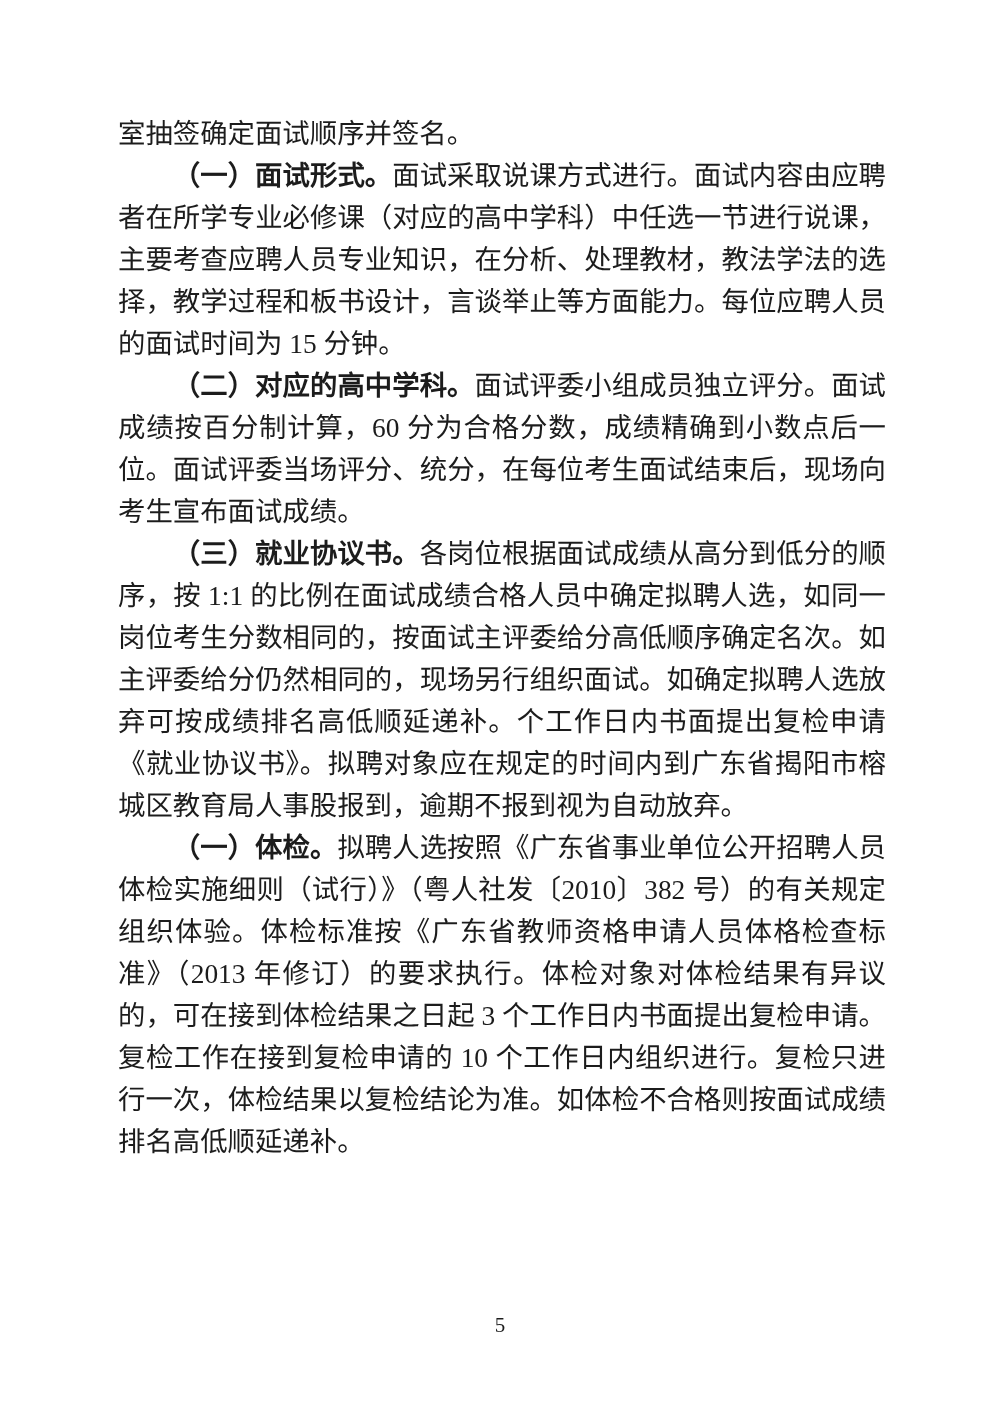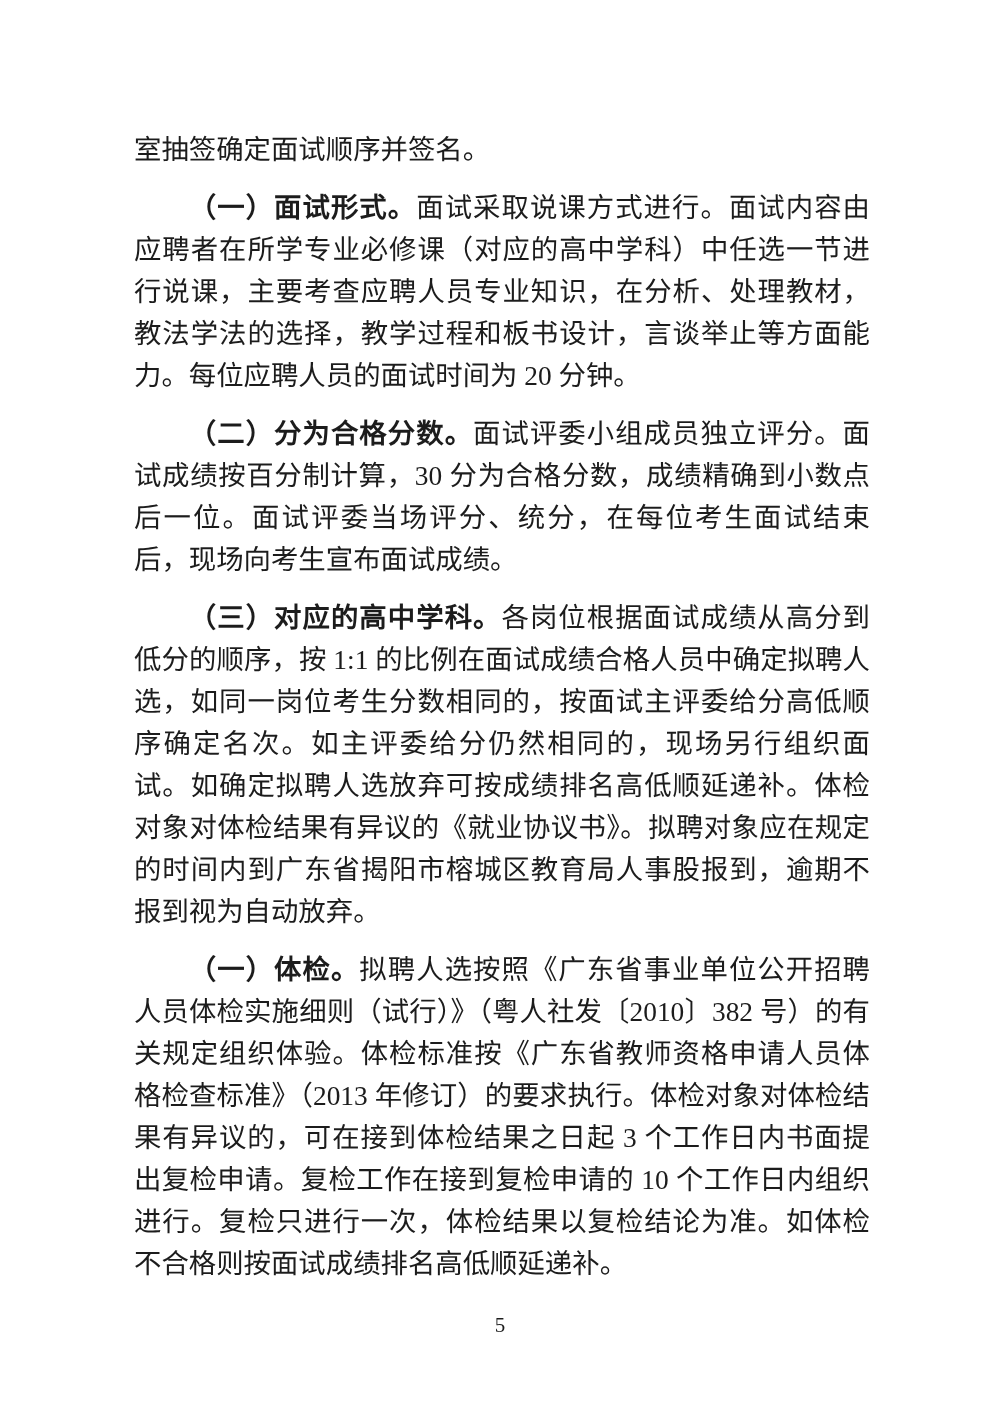--- a/index.html
+++ b/index.html
@@ -20,21 +20,21 @@
     overflow: hidden;
     color: #1c1c1c;
   }
   .text-block {
     position: absolute;
     left: 118px;
     top: 113px;
     width: 768px;
   }
   .para {
-    margin: 16px;
+    margin: 0;
     font-size: 27.4px;
     line-height: 42px;
     text-align: justify;
     text-justify: inter-character;
     text-indent: 2em;
     letter-spacing: 0;
     word-break: normal;
   }
   .para.no-indent {
     text-indent: 0;
@@ -58,25 +58,25 @@
   }
 </style>
 </head>
 <body>
 
 <div class="doc-page">
   <div class="text-block">
 
     <p class="para no-indent"><span>室抽签确定面试顺序并签名。</span></p>
 
-    <p class="para"><span class="lead">（一）面试形式。</span><span>面试采取说课方式进行。面试内容由应聘者在所学专业必修课（对应的高中学科）中任选一节进行说课，主要考查应聘人员专业知识，在分析、处理教材，教法学法的选择，教学过程和板书设计，言谈举止等方面能力。每位应聘人员的面试时间为 20 分钟。</span></p>
+    <p class="para"><span class="lead">（一）面试形式。</span><span>面试采取说课方式进行。面试内容由应聘者在所学专业必修课（对应的高中学科）中任选一节进行说课，主要考查应聘人员专业知识，在分析、处理教材，教法学法的选择，教学过程和板书设计，言谈举止等方面能力。每位应聘人员的面试时间为 15 分钟。</span></p>
 
-    <p class="para"><span class="lead">（二）分为合格分数。</span><span>面试评委小组成员独立评分。面试成绩按百分制计算，30 分为合格分数，成绩精确到小数点后一位。面试评委当场评分、统分，在每位考生面试结束后，现场向考生宣布面试成绩。</span></p>
+    <p class="para"><span class="lead">（二）对应的高中学科。</span><span>面试评委小组成员独立评分。面试成绩按百分制计算，60 分为合格分数，成绩精确到小数点后一位。面试评委当场评分、统分，在每位考生面试结束后，现场向考生宣布面试成绩。</span></p>
 
-    <p class="para"><span class="lead">（三）对应的高中学科。</span><span>各岗位根据面试成绩从高分到低分的顺序，按 1:1 的比例在面试成绩合格人员中确定拟聘人选，如同一岗位考生分数相同的，按面试主评委给分高低顺序确定名次。如主评委给分仍然相同的，现场另行组织面试。如确定拟聘人选放弃可按成绩排名高低顺延递补。体检对象对体检结果有异议的《就业协议书》。拟聘对象应在规定的时间内到广东省揭阳市榕城区教育局人事股报到，逾期不报到视为自动放弃。</span></p>
+    <p class="para"><span class="lead">（三）就业协议书。</span><span>各岗位根据面试成绩从高分到低分的顺序，按 1:1 的比例在面试成绩合格人员中确定拟聘人选，如同一岗位考生分数相同的，按面试主评委给分高低顺序确定名次。如主评委给分仍然相同的，现场另行组织面试。如确定拟聘人选放弃可按成绩排名高低顺延递补。个工作日内书面提出复检申请《就业协议书》。拟聘对象应在规定的时间内到广东省揭阳市榕城区教育局人事股报到，逾期不报到视为自动放弃。</span></p>
 
 
     <p class="para"><span class="lead">（一）体检。</span><span>拟聘人选按照《广东省事业单位公开招聘人员体检实施细则（试行）》（粤人社发〔2010〕382 号）的有关规定组织体验。体检标准按《广东省教师资格申请人员体格检查标准》（2013 年修订）的要求执行。体检对象对体检结果有异议的，可在接到体检结果之日起 3 个工作日内书面提出复检申请。复检工作在接到复检申请的 10 个工作日内组织进行。复检只进行一次，体检结果以复检结论为准。如体检不合格则按面试成绩排名高低顺延递补。</span></p>
 
 
   </div>
 
   <div class="page-number">5</div>
 </div>
 

